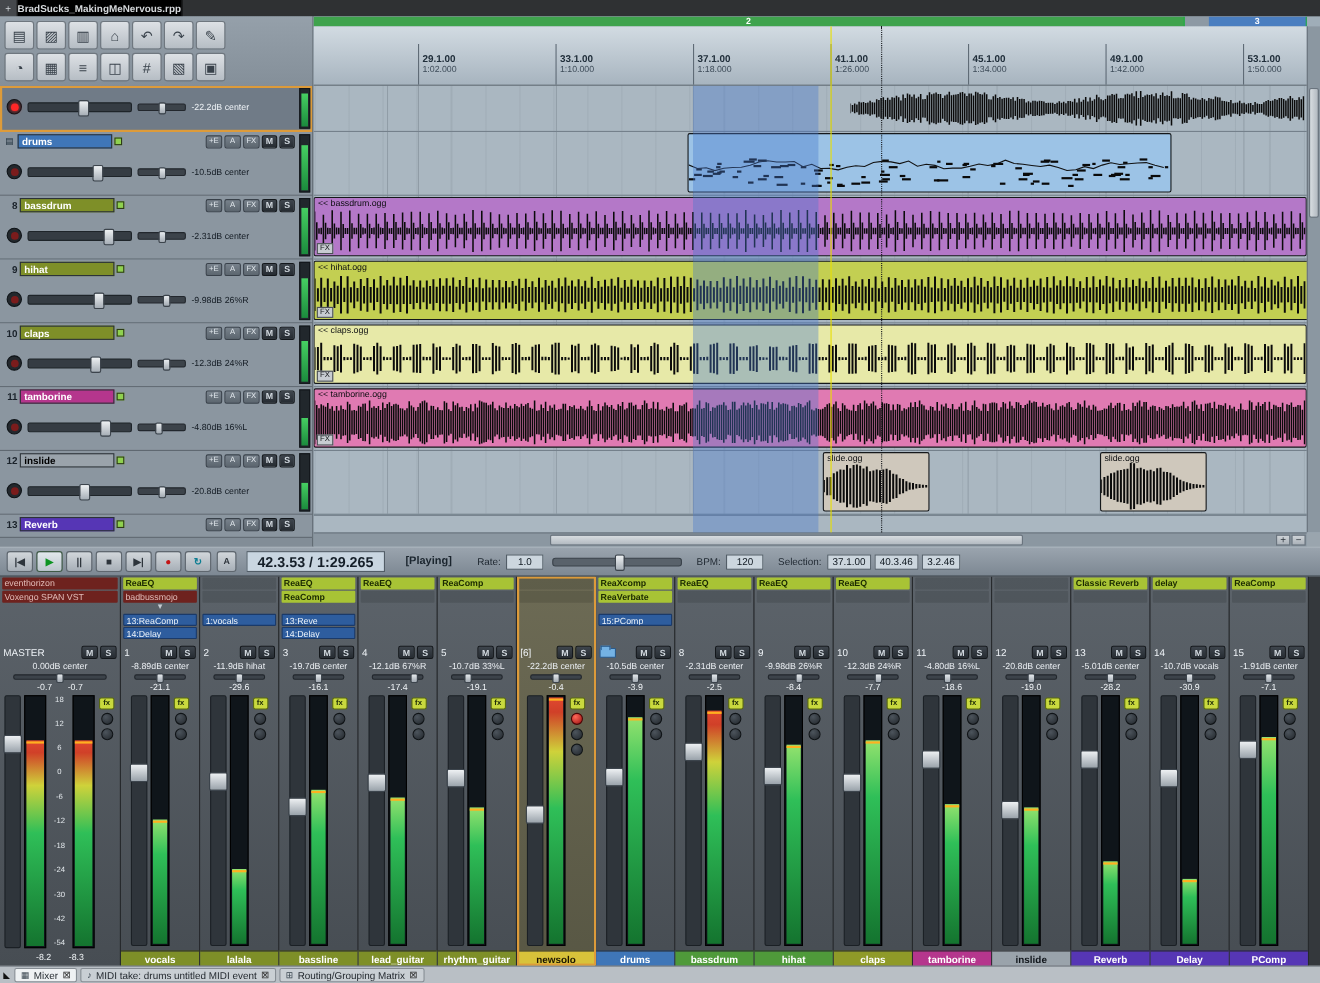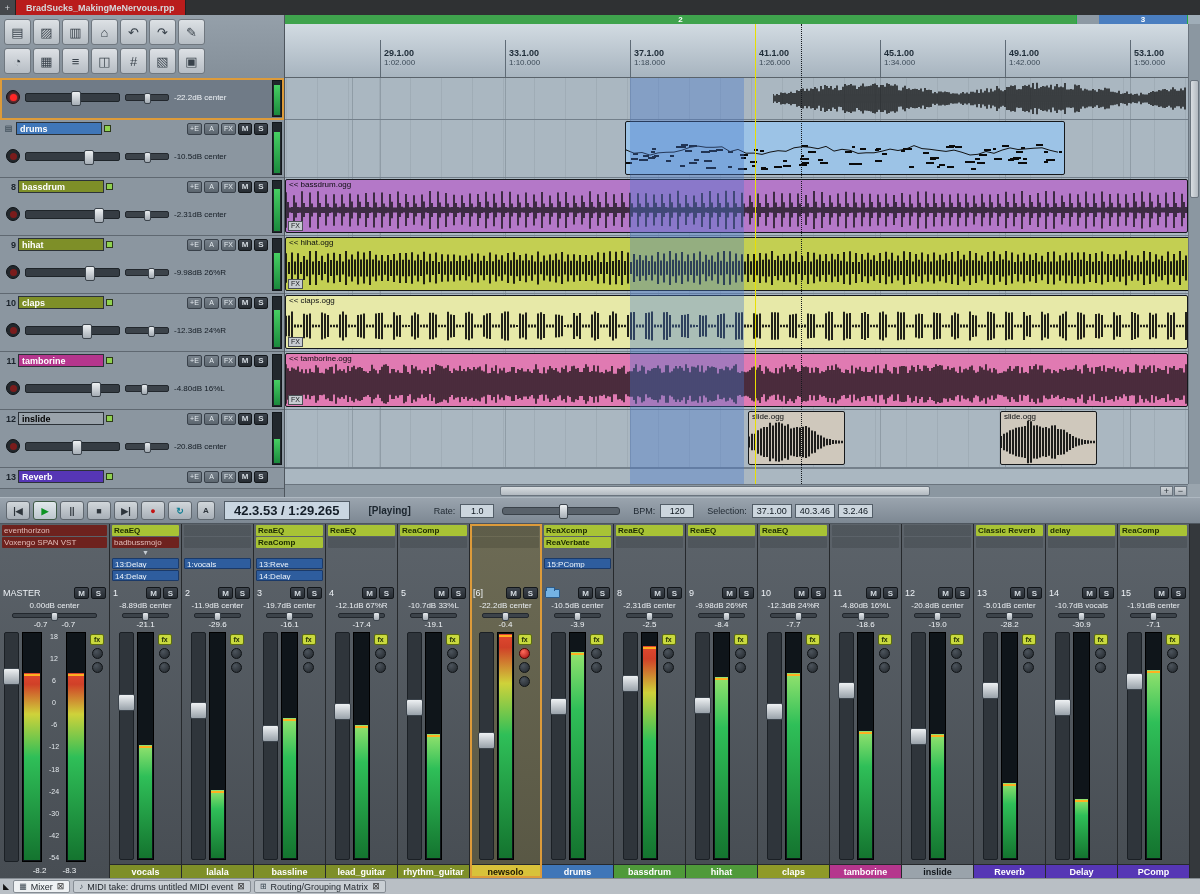--- a/index.html
+++ b/index.html
@@ -2,21 +2,21 @@
 <html><head>
 <meta charset="utf-8">
 <style>
   *{box-sizing:border-box;margin:0;padding:0}
   body{width:1200px;height:894px;font-family:"Liberation Sans",sans-serif;background:#6d7882;overflow:hidden}
   .screen{position:relative;width:1200px;height:894px;background:#7f8a94;overflow:hidden}
 
   
   #titlebar{position:absolute;top:0;left:0;right:0;height:15px;background:#2f3133;display:flex;align-items:stretch;color:#d6d9dc;font-size:9px}
   .plusbtn{width:16px;background:#45484c;border-right:1px solid #222;display:flex;align-items:center;justify-content:center;color:#cfd3d7}
-  .titletab{background:#b91c1c;padding:0 10px;display:flex;align-items:center;border-right:1px solid #202224;font-weight:bold}
+  .titletab{background:#000000;padding:0 0;display:flex;align-items:center;border-right:1px solid #202224;font-weight:bold}
 
   
   #main{position:absolute;top:15px;left:0;right:0;height:482px;display:flex}
   #tcp{width:285px;background:#828d97;position:relative;border-right:1px solid #4e565e;flex:none}
   #toolbar{height:63px;padding:4px 4px 2px;background:linear-gradient(#95a0aa,#848f99);display:flex;flex-direction:column;gap:3px}
   .tbrow{display:flex;gap:2px}
   .tbtn{width:27px;height:26px;background:linear-gradient(#dde1e5,#b6bdc4);border:1px solid #6f777f;border-radius:3px;display:flex;align-items:center;justify-content:center;font-size:13px;color:#39424b}
   #tcpTracks{position:absolute;top:63px;left:0;right:0;bottom:0;display:flex;flex-direction:column;overflow:hidden}
   .track{height:58px;flex:none;position:relative;background:#8b96a0;border-bottom:1px solid #5f6871}
   .track.partial{height:42px;background:#707b87}
@@ -719,21 +719,21 @@
         </div>
         <div class="mbottom">
           <span>-8.2</span>
           <span>-8.3</span>
         </div>
       </div>
       <div class="strip">
         <div class="fxslot active">ReaEQ</div>
         <div class="fxslot bypassed">badbussmojo</div>
         <div class="arrowrow">▼</div>
-        <div class="send">13:Delay</div>
+        <div class="send">13:ReaComp</div>
         <div class="send">14:Delay</div>
         <div class="gaprow"></div>
         <div class="numrow">
           <span class="chnum">1</span>
           <div class="msbtn">M</div>
           <div class="msbtn">S</div>
         </div>
         <div class="volrow">-8.89dB center</div>
         <div class="panrow">
           <div class="pan-h">
@@ -764,21 +764,21 @@
         <div class="fxslot empty"></div>
         <div class="arrowrow"></div>
         <div class="send">1:vocals</div>
         <div class="send empty"></div>
         <div class="gaprow"></div>
         <div class="numrow">
           <span class="chnum">2</span>
           <div class="msbtn">M</div>
           <div class="msbtn">S</div>
         </div>
-        <div class="volrow">-11.9dB center</div>
+        <div class="volrow">-11.9dB hihat</div>
         <div class="panrow">
           <div class="pan-h">
             <div class="fh" style="left: calc(50% - 4px);"></div>
           </div>
         </div>
         <div class="peakrow">
           <span>-29.6</span>
         </div>
         <div class="mainarea">
           <div class="fadercol">

